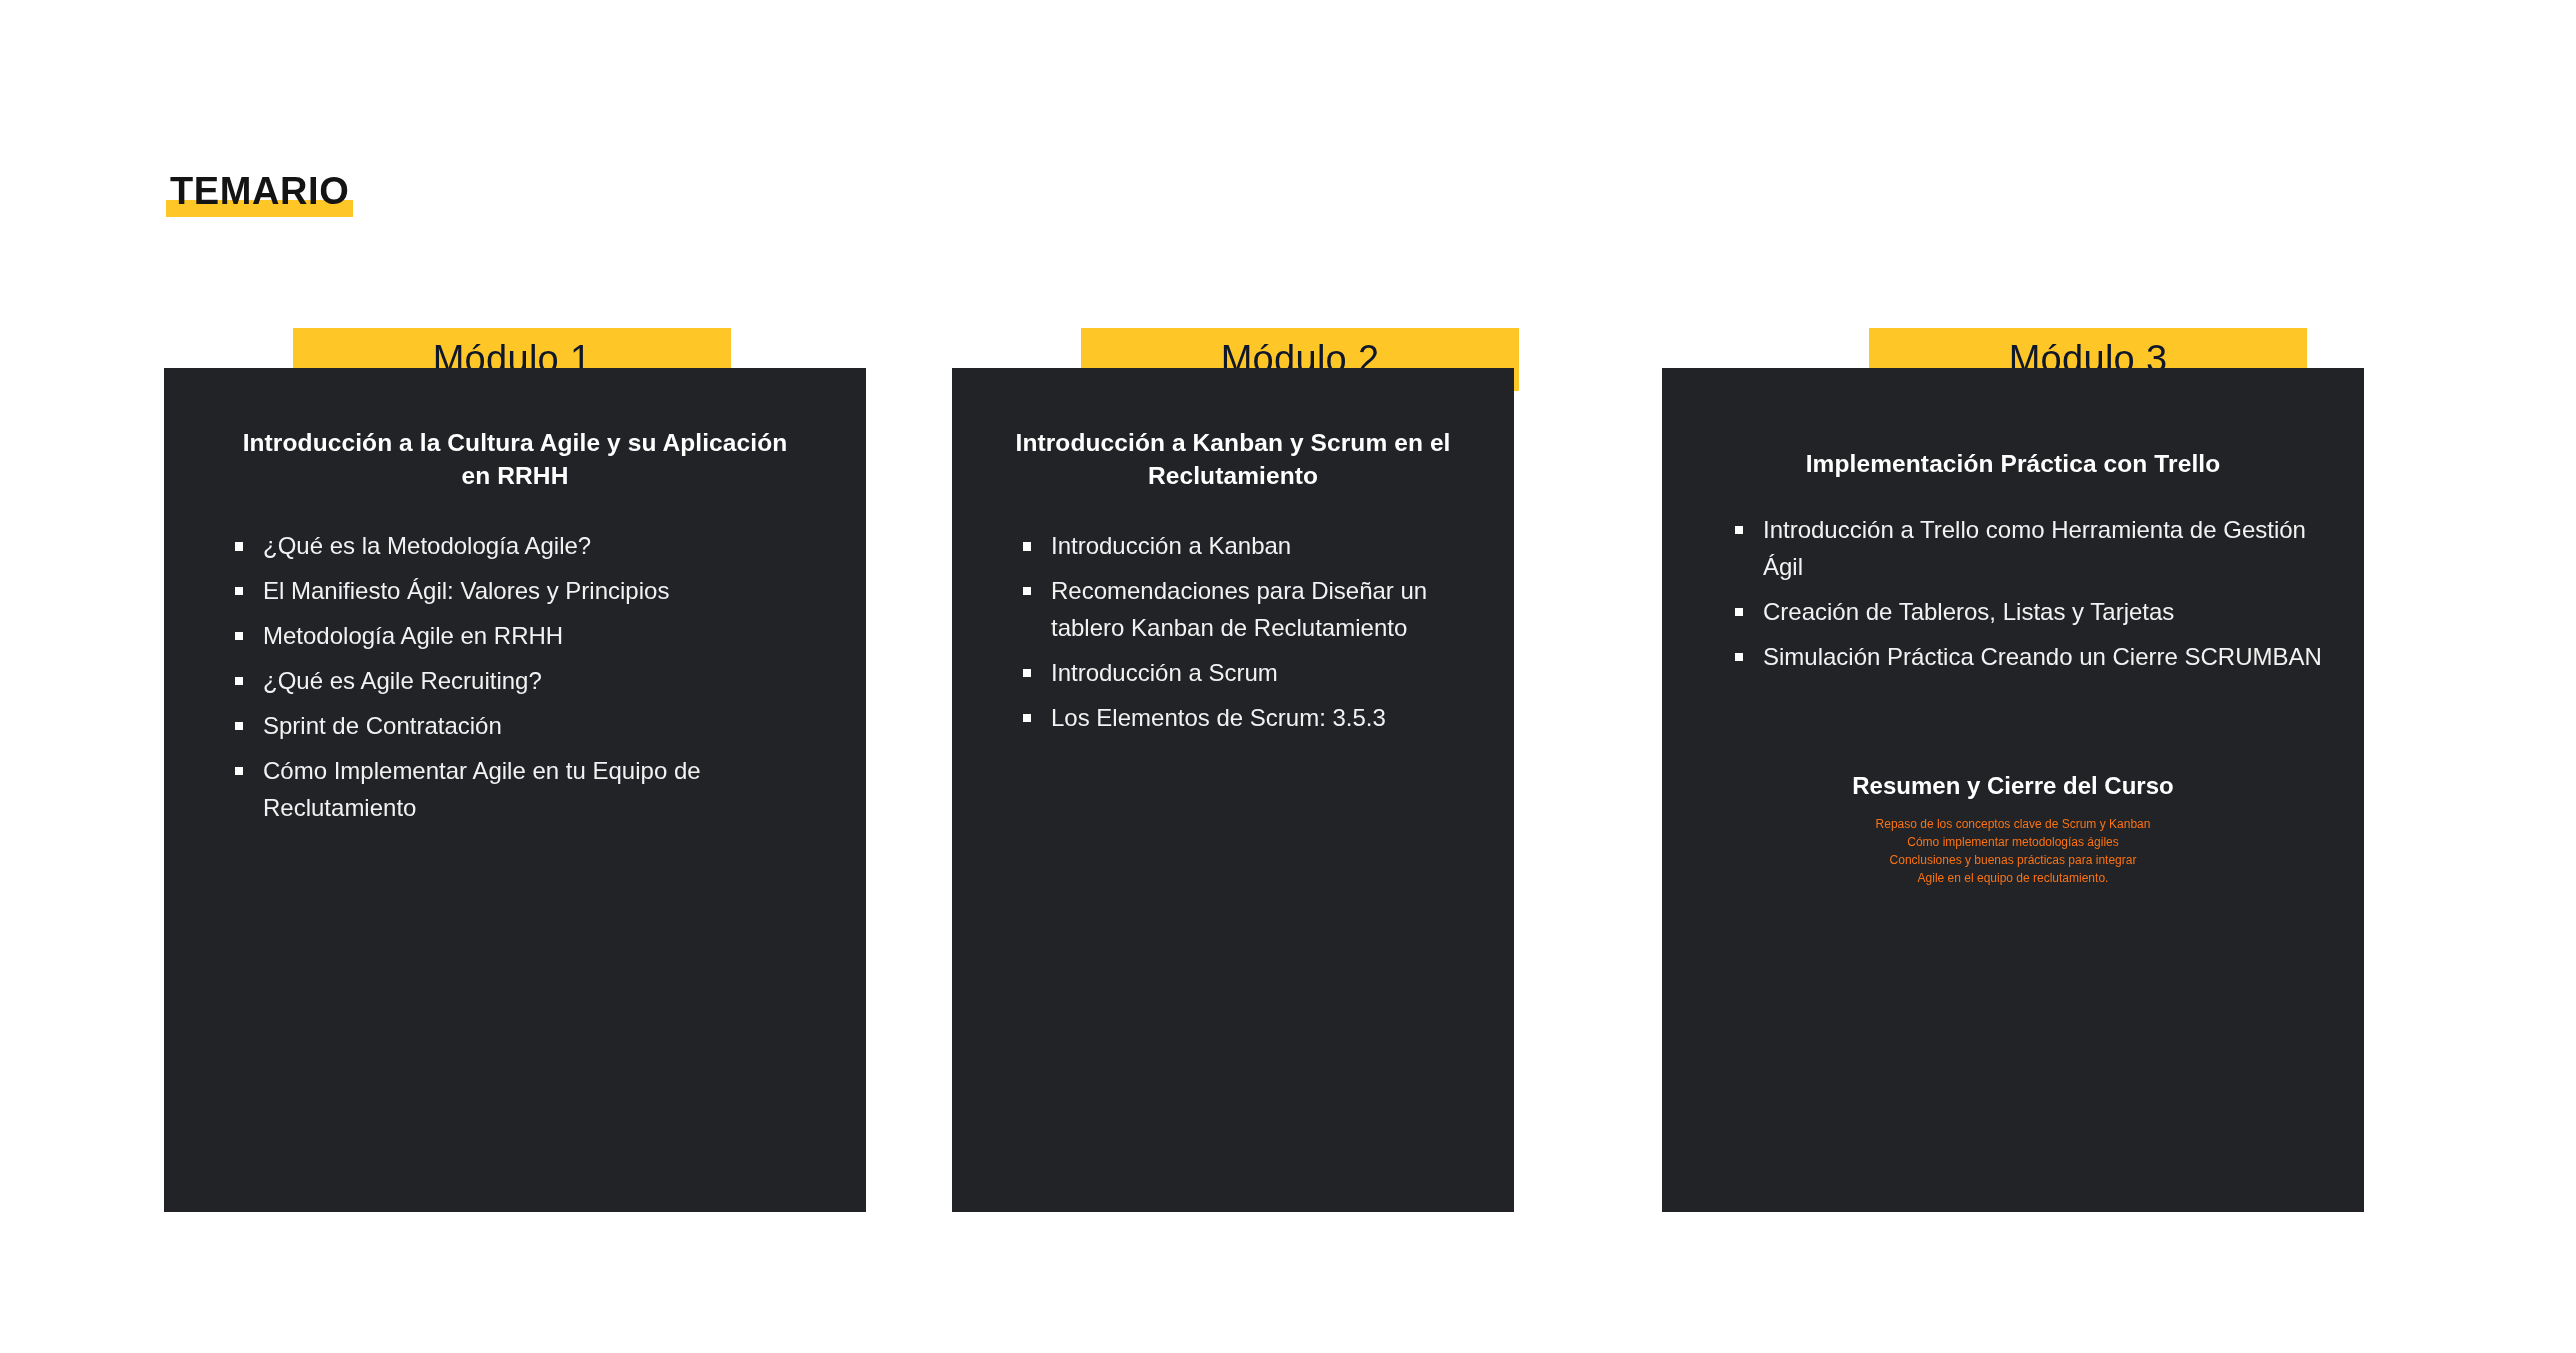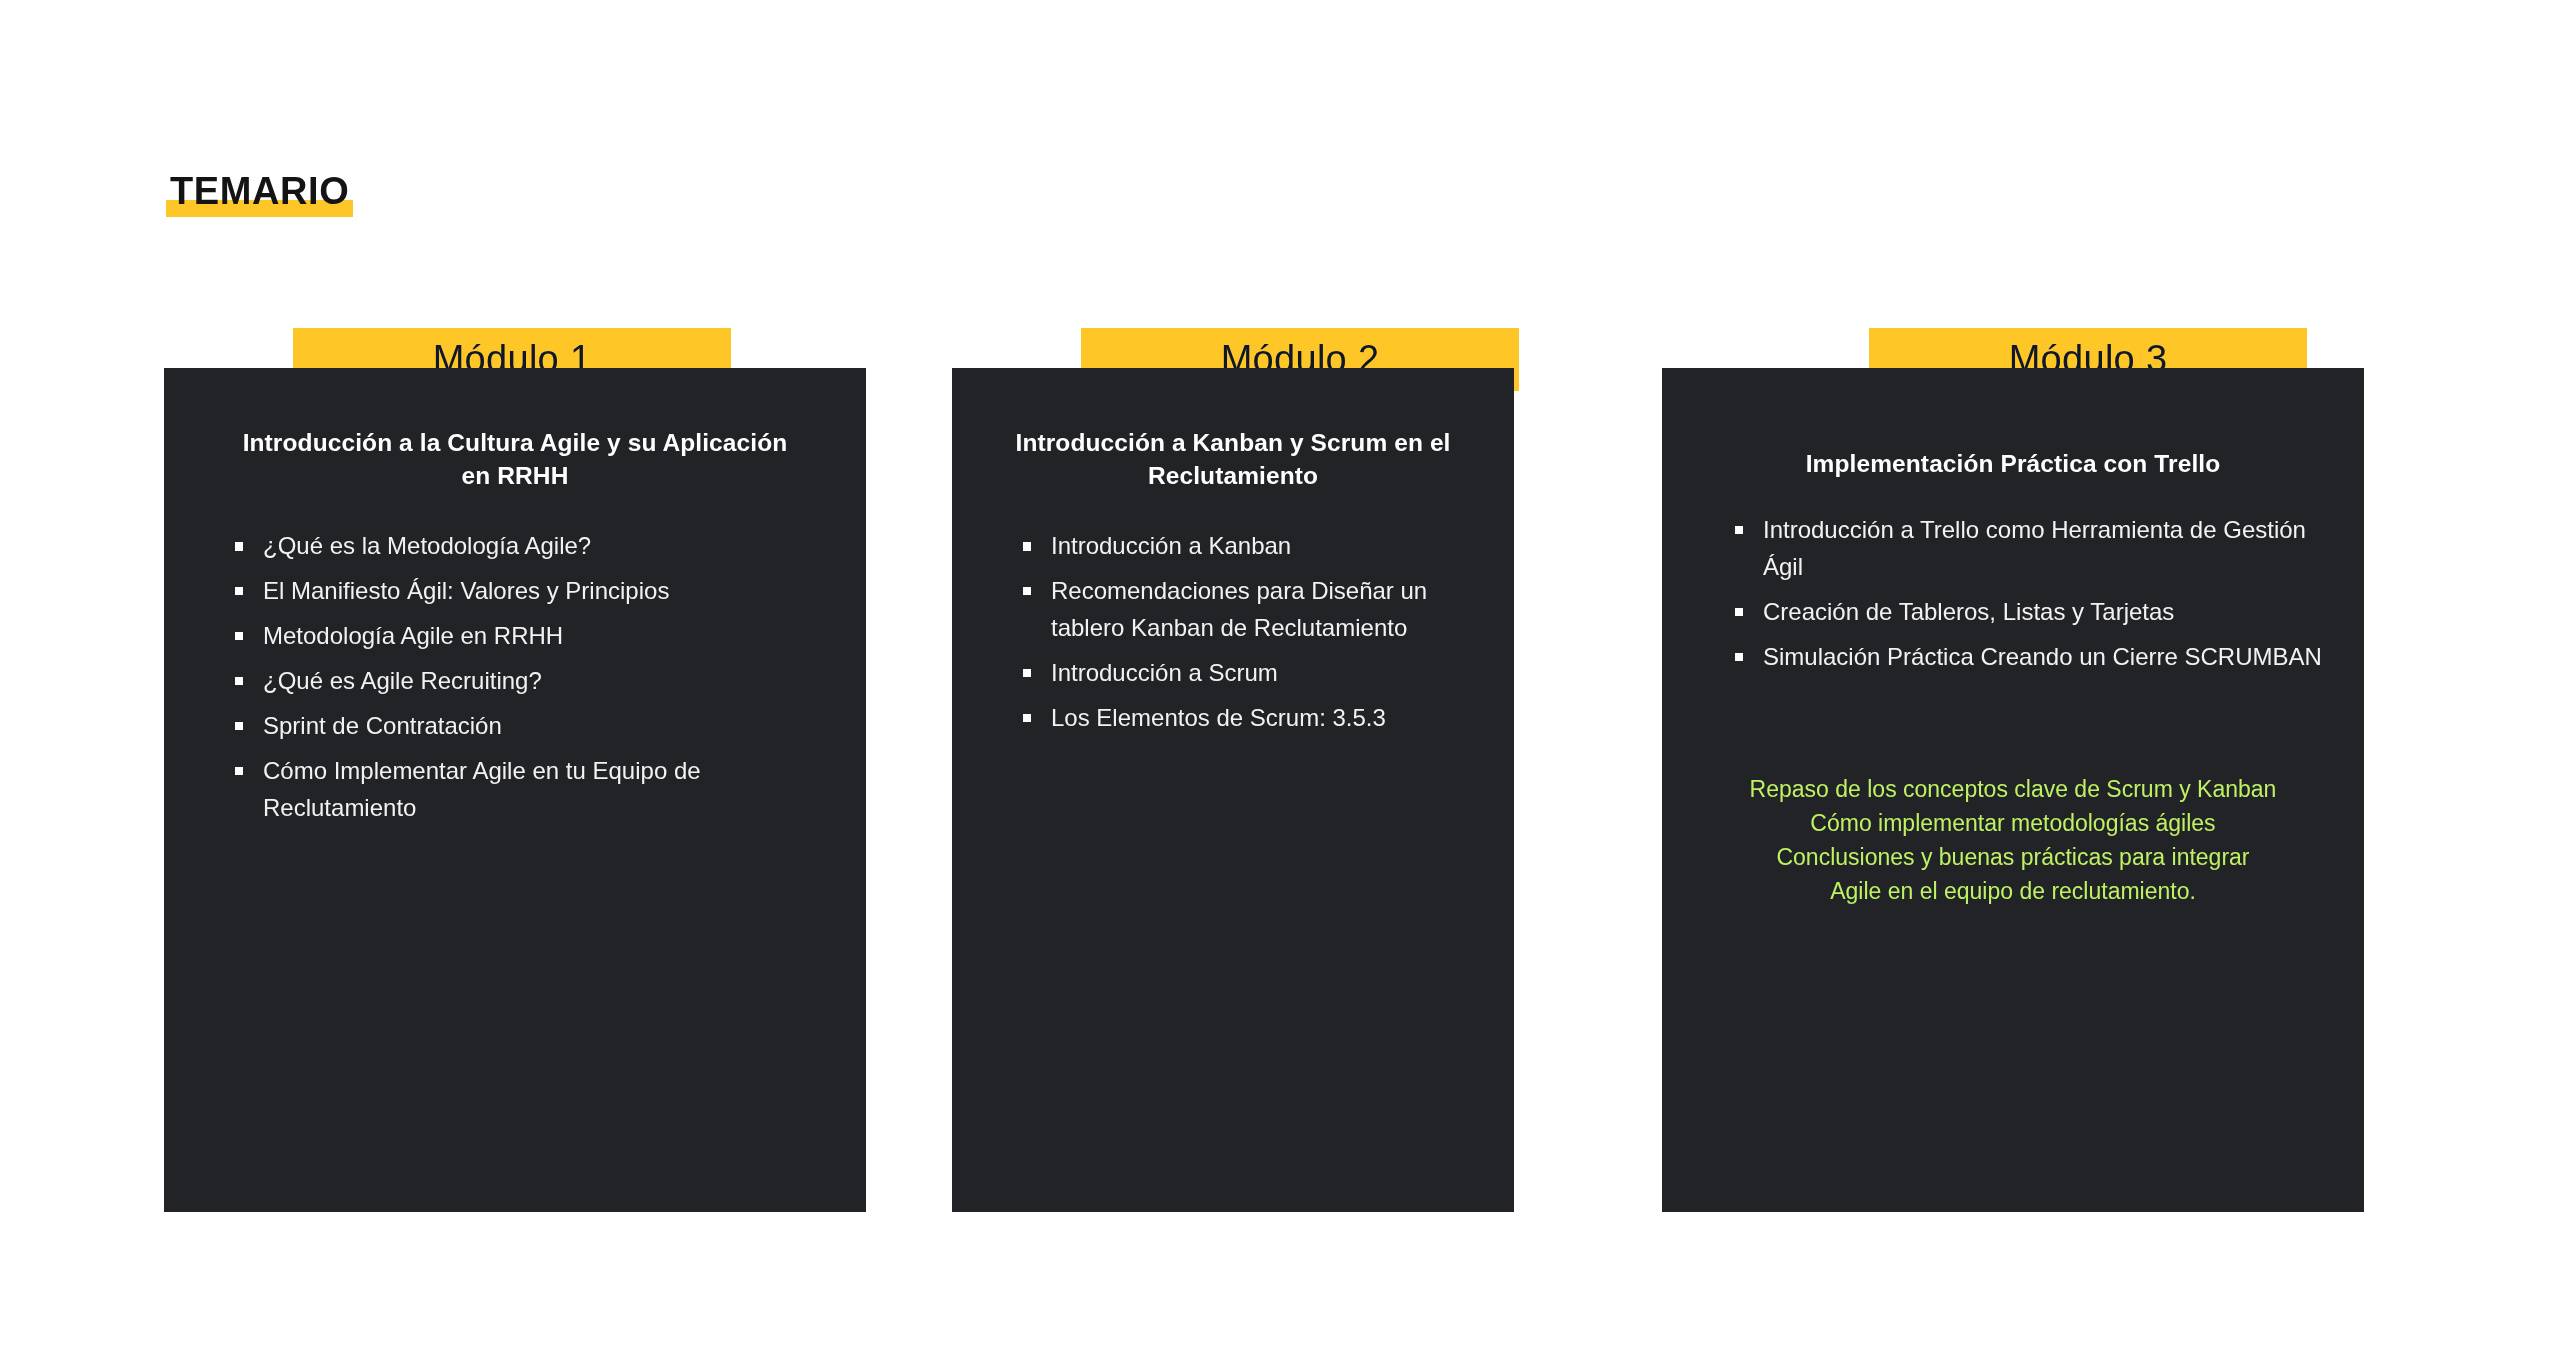--- a/index.html
+++ b/index.html
@@ -126,23 +126,23 @@
     margin-top: 97px;
     text-align: center;
   }
   .summary-title {
     font-size: 24px;
     font-weight: bold;
     color: #ffffff;
     margin-bottom: 16.7px;
   }
   .summary-line {
-    font-size: 23px;
+    font-size: 12px;
     line-height: 1.48;
-    color: #bef264;
+    color: #f97316;
     font-weight: 400;
   }
 </style>
 </head>
 <body>
 
 <div class="slide">
 
   <div class="title-wrap">
     <div class="title">TEMARIO</div>
@@ -182,20 +182,21 @@
     <div class="card card-3">
       <div class="card-inner">
         <div class="card-heading">Implementación Práctica con Trello</div>
         <ul class="bullets">
           <li>Introducción a Trello como Herramienta de Gestión Ágil</li>
           <li>Creación de Tableros, Listas y Tarjetas</li>
           <li>Simulación Práctica Creando un Cierre SCRUMBAN</li>
         </ul>
 
         <div class="summary-block">
+          <div class="summary-title">Resumen y Cierre del Curso</div>
           <div class="summary-line">Repaso de los conceptos clave de Scrum y Kanban</div>
           <div class="summary-line">Cómo implementar metodologías ágiles</div>
           <div class="summary-line">Conclusiones y buenas prácticas para integrar</div>
           <div class="summary-line">Agile en el equipo de reclutamiento.</div>
         </div>
       </div>
     </div>
 
   </div>
 </div>

